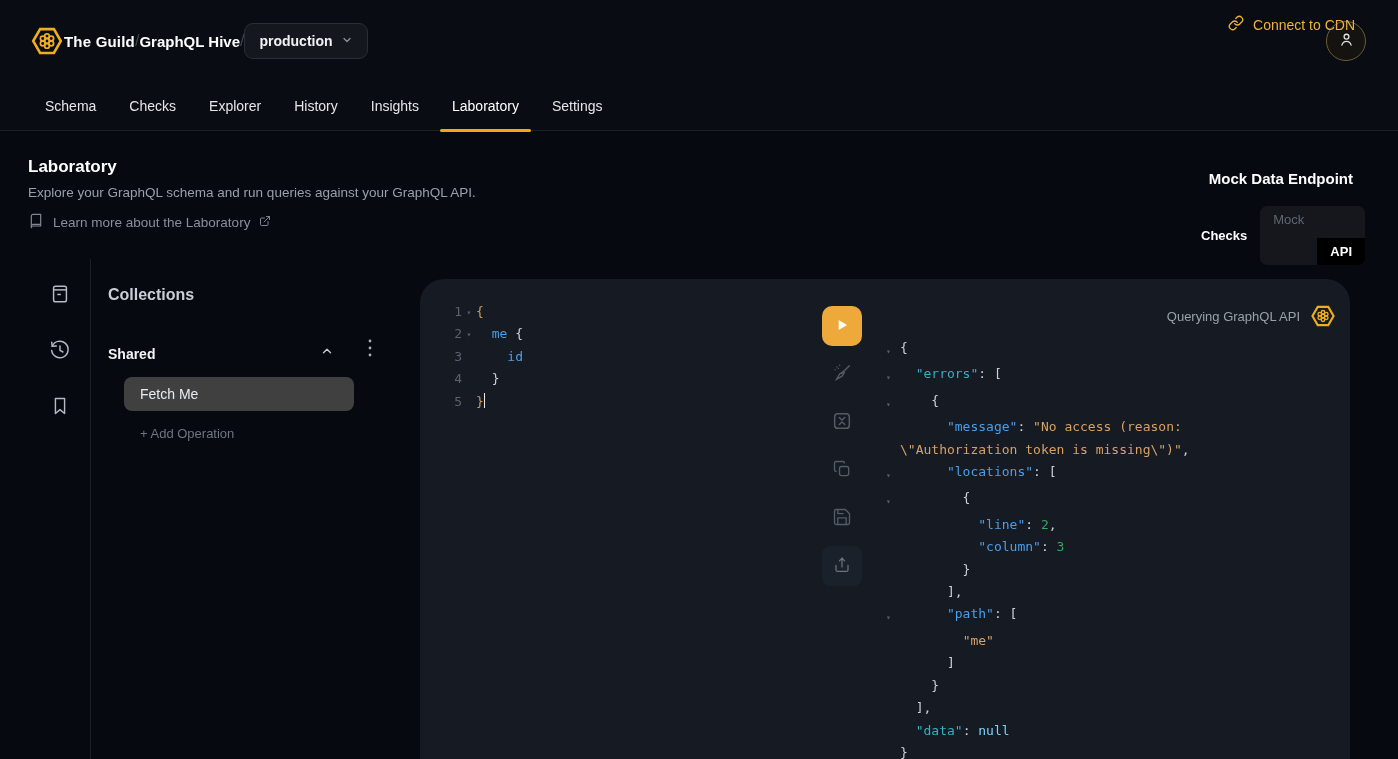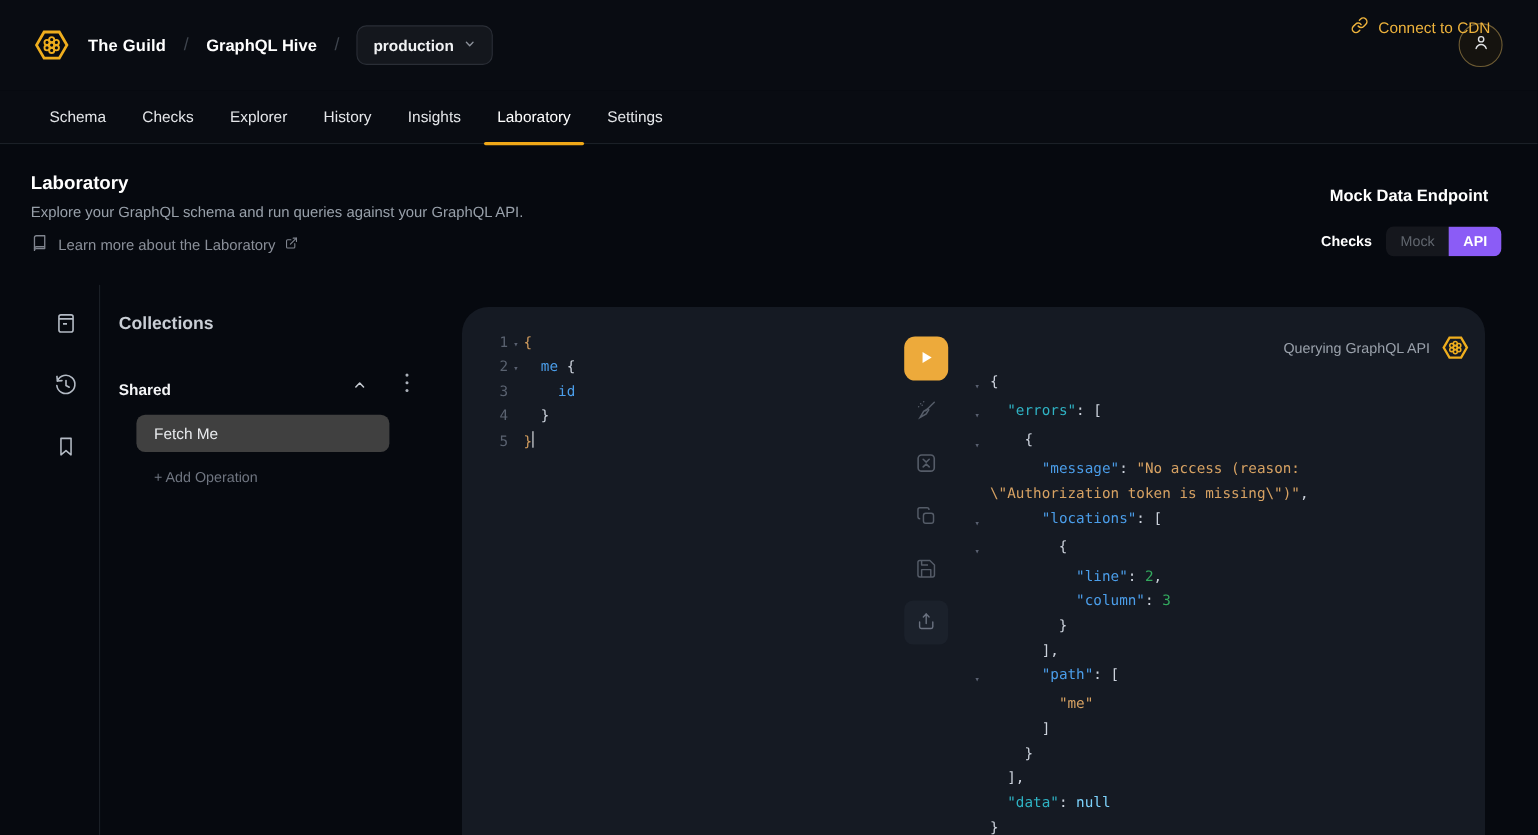--- a/index.html
+++ b/index.html
@@ -2,21 +2,21 @@
 <html><head>
 <meta charset="utf-8">
 <style>
   * { margin:0; padding:0; box-sizing:border-box; }
   html,body { width:1398px; height:759px; overflow:hidden; background:#06090f;
     font-family:"Liberation Sans", sans-serif; }
   .app { position:relative; width:1398px; height:759px; background:#06090f; color:#e8eaee; }
 
   
   .header { position:absolute; top:0; left:0; right:0; height:82px; background:#090c12; }
-  .brandrow { position:absolute; left:30px; top:0; height:82px; display:flex; align-items:center; gap:16px; }
+  .brandrow { position:absolute; left:30px; top:0; height:82px; display:flex; align-items:center; }
   .logo { width:34px; height:34px; color:#efae1e; }
   .brand { font-size:15px; font-weight:700; color:#fff; letter-spacing:.2px; }
   .crumb-sep { color:#3f454e; font-size:16px; }
   .product { font-size:15px; font-weight:700; color:#fff; }
   .target-btn { display:flex; align-items:center; gap:8px; background:#14171d; border:1px solid #2a2e36;
     border-radius:9px; padding:9px 14px; font-size:14px; font-weight:600; color:#f1f2f4; cursor:pointer; }
   .target-btn .chev { color:#8d929b; }
   .avatar { position:absolute; right:32px; top:21px; width:40px; height:40px; border-radius:50%;
     background:#15130f; border:1px solid #6e5c34; display:flex; align-items:center; justify-content:center;
     color:#dfe1e4; cursor:pointer; }
@@ -38,21 +38,21 @@
   .learn { position:absolute; left:28px; top:213px; display:flex; align-items:center; gap:9px;
     color:#8a8f99; font-size:13.5px; cursor:pointer; }
   .learn .ic { color:#80858f; }
 
   
   .endpoint-title { position:absolute; right:45px; top:170px; font-size:15px; font-weight:600; color:#fff; }
   .endpoint-row { position:absolute; right:33px; top:206px; display:flex; align-items:center; gap:13px; }
   .endpoint-label { font-size:13px; font-weight:700; color:#fff; }
   .segmented { display:flex; background:#15171d; border-radius:7px; overflow:hidden; }
   .seg { padding:6px 13px; font-size:13px; color:#61666e; cursor:pointer; }
-  .seg.active { background:#8b5cf6; color:#fff; font-weight:600; }
+  .seg.active { background:#000000; color:#fff; font-weight:600;margin-top:32px; }
 
   
   .rail { position:absolute; left:0; top:259px; bottom:0; width:90px; }
   .rail-btn { position:absolute; left:40px; width:40px; height:40px; display:flex; align-items:center;
     justify-content:center; color:#b4bbc5; cursor:pointer; border-radius:8px; }
   .divider { position:absolute; left:90px; top:259px; bottom:0; width:1px; background:#1a1f26; }
 
   .collections-title { position:absolute; left:108px; top:286px; font-size:16px; font-weight:700; color:#c9ced5; }
   .shared-row { position:absolute; left:108px; top:334px; width:226px; height:28px; display:flex;
     align-items:flex-end; justify-content:space-between; cursor:pointer; }

